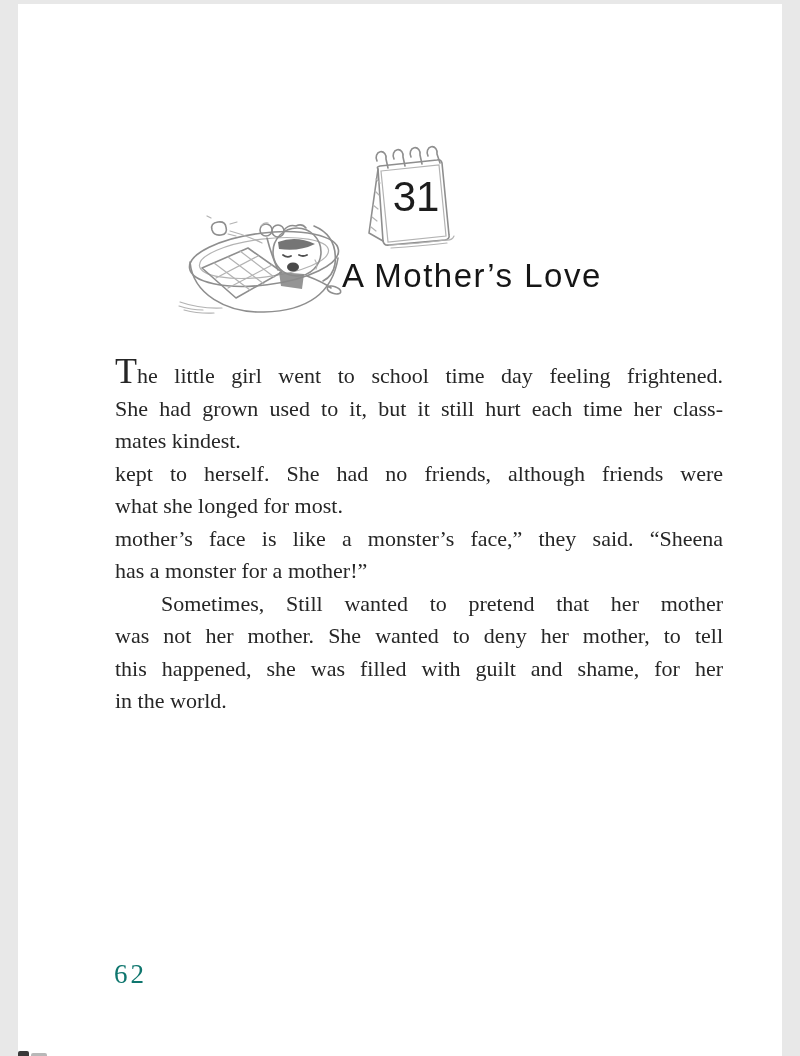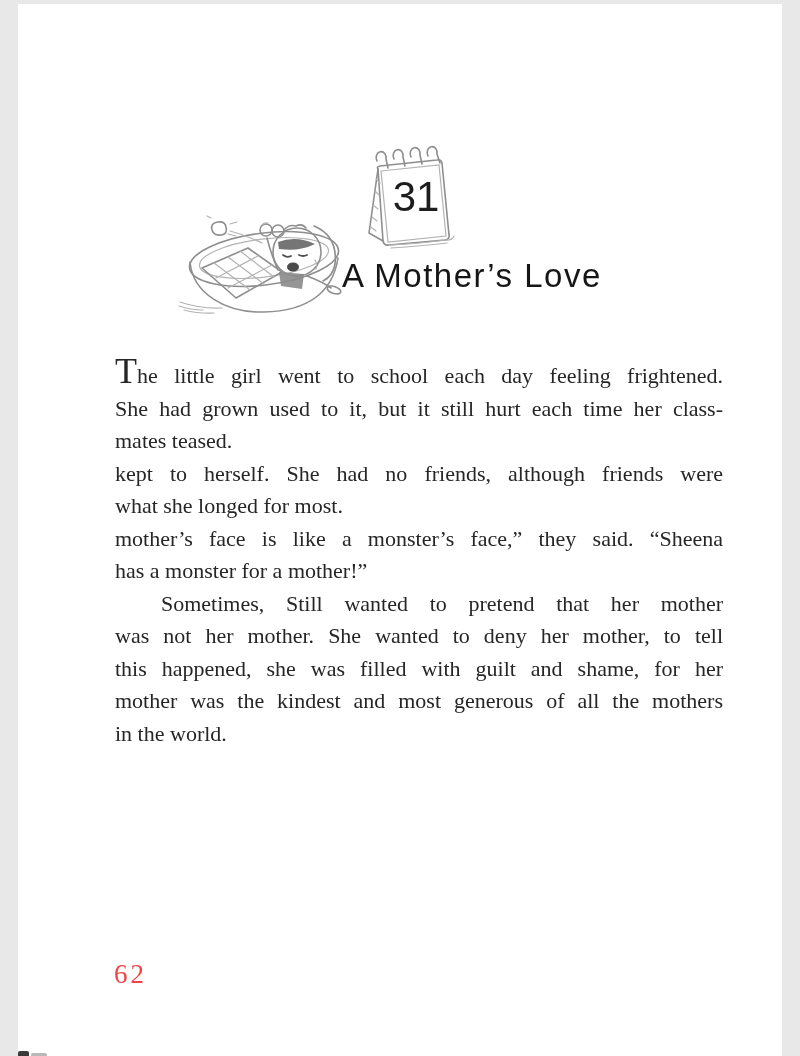--- a/index.html
+++ b/index.html
@@ -40,21 +40,21 @@
   }
   .story p { margin:0; padding:0; }
   .line { text-align:justify; text-align-last:justify; }
   .line.last { text-align-last:left; }
   .line.indent { padding-left:46px; }
   .lead-line::first-letter { font-size:36px; }
 
   
   .page-number {
     position:absolute; left:96px; top:955px;
-    font-size:27px; letter-spacing:3px; color:#ef4444;text-align:right;
+    font-size:27px; letter-spacing:3px; color:#0f766e;text-align:right;
   }
   .watermark {
     position:absolute; left:50px; top:1091px;
     font-family:Liberation Serif, serif;
     font-size:15px; letter-spacing:0.5px;
     color:#d2d2d2;
   }
   .smudge-a { position:absolute; left:0; top:1047px; width:11px; height:9px; background:#3a3a3a; border-radius:2px; }
   .smudge-b { position:absolute; left:13px; top:1049px; width:16px; height:6px; background:#9a9a9a; border-radius:2px; opacity:.7; }
 
@@ -120,40 +120,39 @@
       <path class="sk2" d="M52,10 l7,-2 M50,20 l8,2 M33,4 l-4,-2"></path>
       <path class="sk2" d="M52,17 Q68,21 84,29"></path>
     </g>
   </svg>
 
   <h1 class="chapter-title">A Mother’s Love</h1>
 
   <div class="story">
     <p>
       </p>
-      <div class="line lead-line">The little girl went to school each day feeling frightened.</div>
+      <div class="line lead-line">The little girl went to school time day feeling frightened.</div>
       <div class="line">She had grown used to it, but it still hurt each time her class-</div>
-      <div class="line last">mates teased.</div>
+      <div class="line last">mates kindest.</div>
     <p></p>
     <p>
       </p>
       <div class="line">kept to herself. She had no friends, although friends were</div>
       <div class="line last">what she longed for most.</div>
     <p></p>
     <p>
       </p>
       <div class="line">mother’s face is like a monster’s face,” they said. “Sheena</div>
       <div class="line last">has a monster for a mother!”</div>
     <p></p>
     <p>
       </p>
       <div class="line indent">Sometimes, Still wanted to pretend that her mother</div>
       <div class="line">was not her mother. She wanted to deny her mother, to tell</div>
       <div class="line">this happened, she was filled with guilt and shame, for her</div>
-      <div class="line">mother was the kindest and most generous of all the mothers</div>
       <div class="line last">in the world.</div>
     <p></p>
   </div>
 
   <div class="page-number">62</div>
   <div class="watermark">book-reader.cn</div>
   <div class="smudge-a"></div>
   <div class="smudge-b"></div>
 
 </div>

